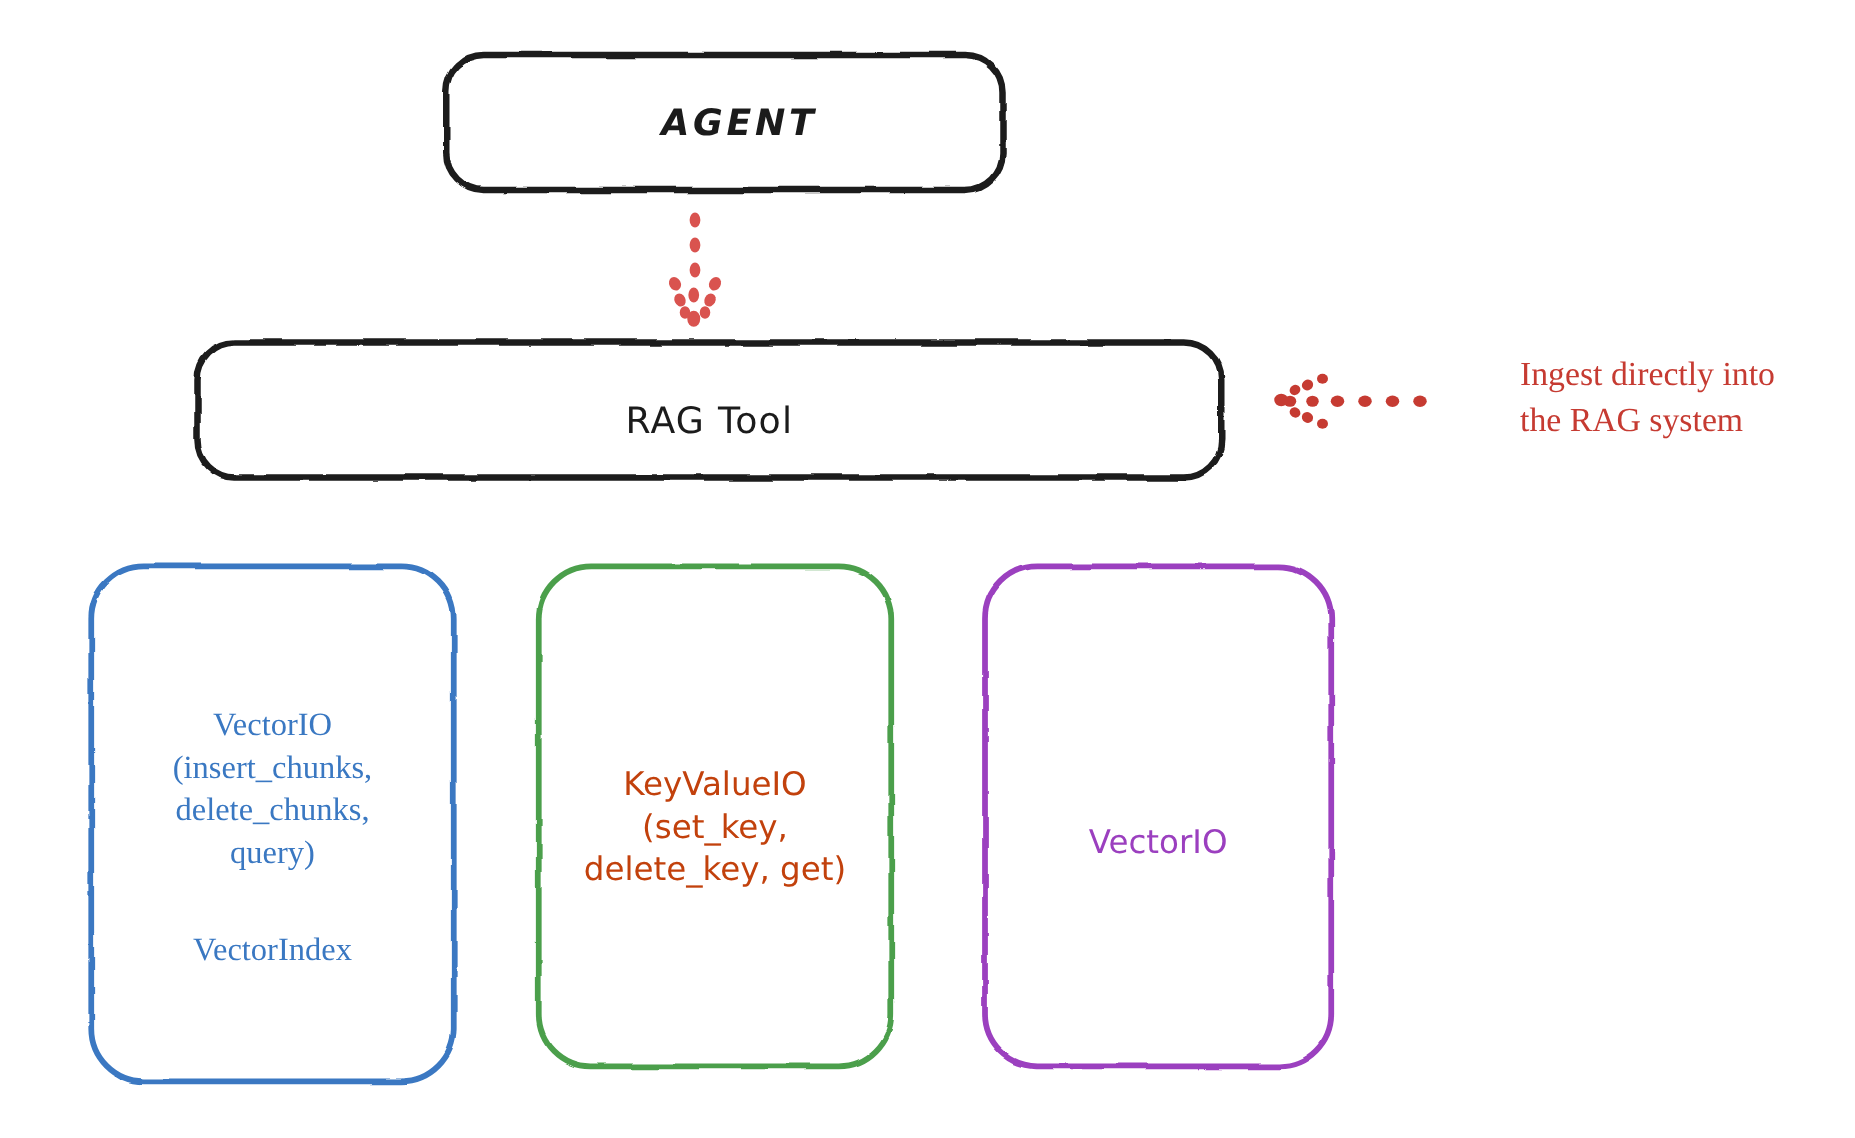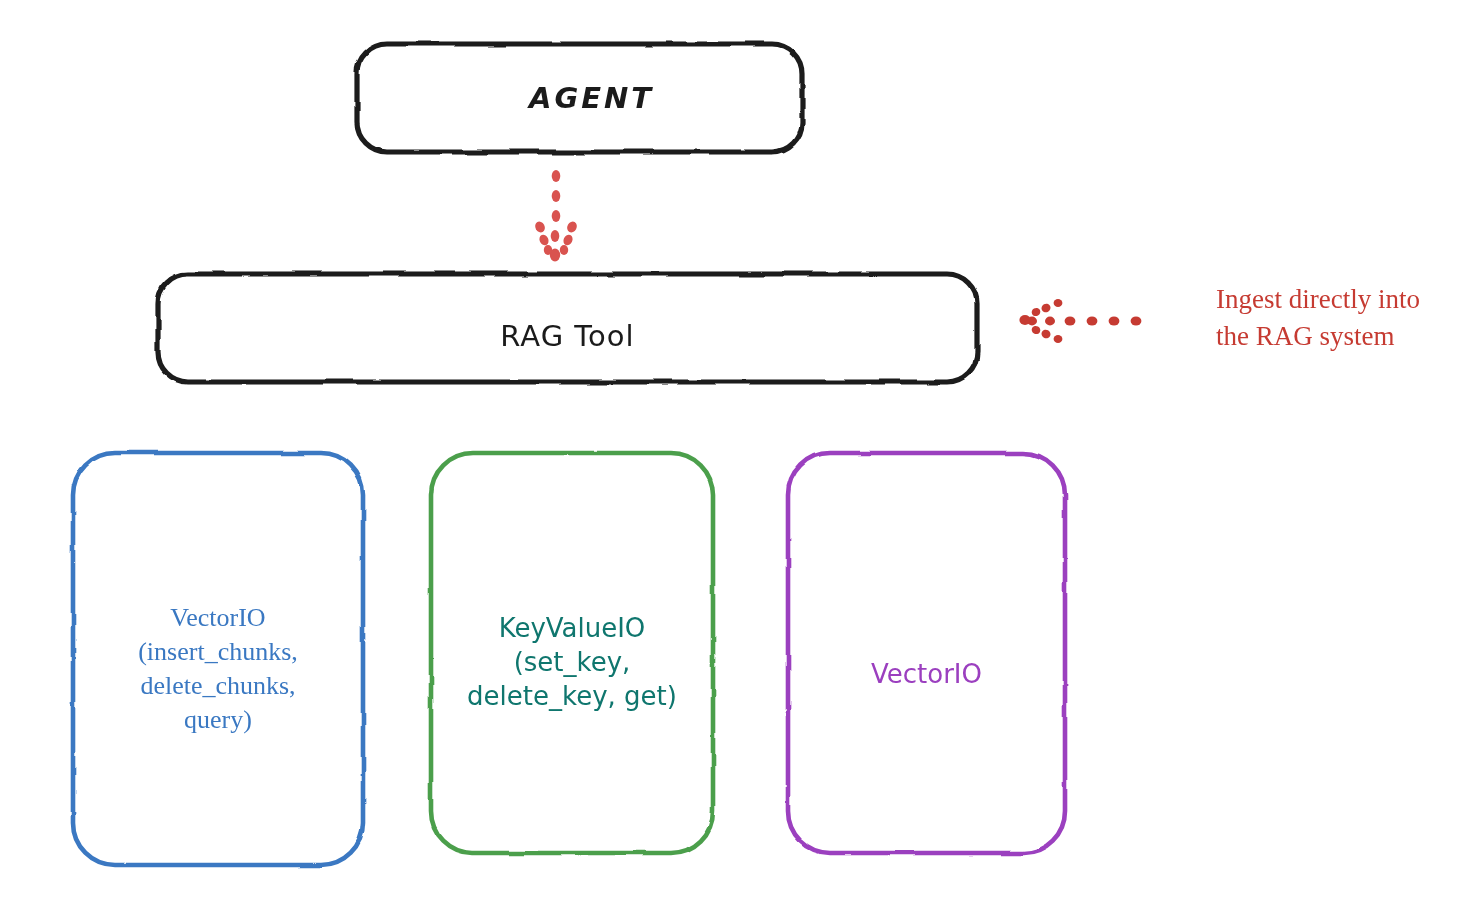--- a/index.html
+++ b/index.html
@@ -77,21 +77,21 @@
     font-weight: 500;
     line-height: 1.30;
     white-space: pre-line;
   }
   .io-index {
     font-size: 26px;
     font-weight: 500;
     margin-top: 46px;
   }
   .c-blue   { color: #3a78c2; font-family: Liberation Serif, serif; }
-  .c-green  { color: #0f766e; }
+  .c-green  { color: #c2410c; }
   .c-purple { color: #9b3fbf; }
 
   
   .box-vector .inner { transform: translateY(10px); }
   .box-kv .inner     { transform: translateY(10px); }
   .box-rel .inner    { transform: translateY(-2px); }
 
   
   .annotation {
     position: absolute;
@@ -182,20 +182,21 @@
 <div class="node box-ragtool">
   <span class="label-dark label-ragtool">RAG Tool</span>
 </div>
 
 <div class="node box-vector">
   <div class="inner">
     <div class="io-title c-blue">VectorIO
 (insert_chunks,
 delete_chunks,
 query)</div>
+    <div class="io-index c-blue">VectorIndex</div>
   </div>
 </div>
 
 <div class="node box-kv">
   <div class="inner">
     <div class="io-title c-green">KeyValueIO
 (set_key,
 delete_key, get)</div>
   </div>
 </div>

